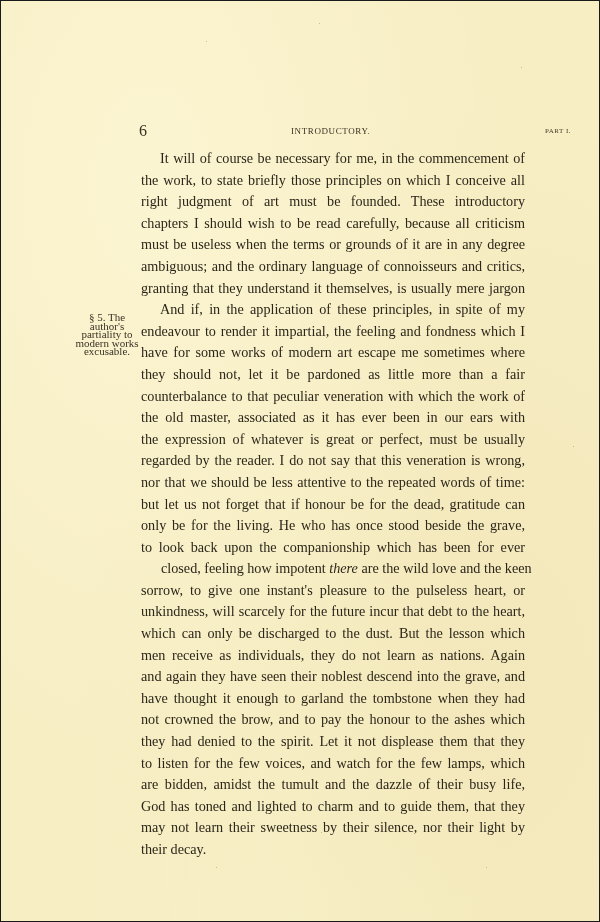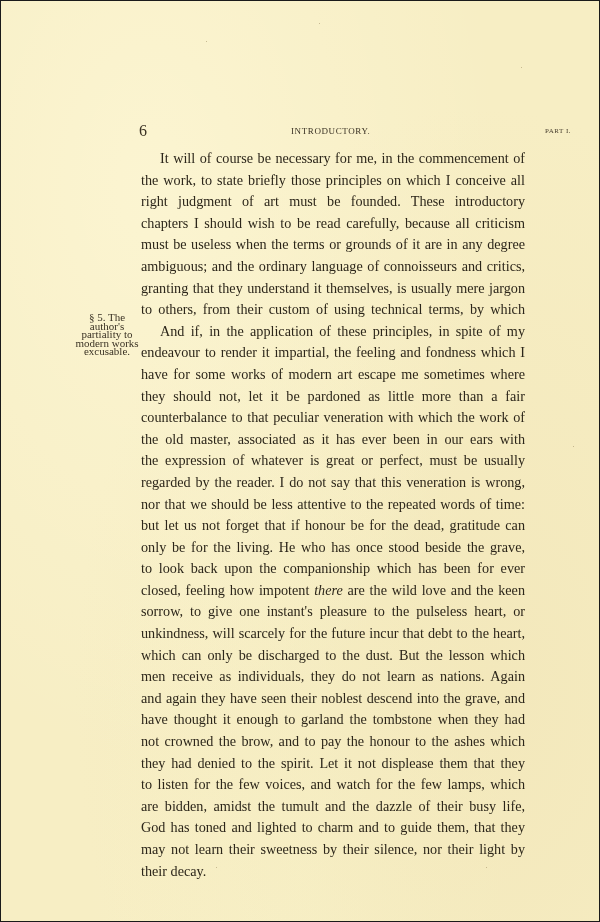--- a/index.html
+++ b/index.html
@@ -122,34 +122,33 @@
   </div>
 
   <div class="body-text" id="body-text">
       <span class="line indent">It will of course be necessary for me, in the commencement of</span>
       <span class="line">the work, to state briefly those principles on which I conceive all</span>
       <span class="line">right judgment of art must be founded.  These introductory</span>
       <span class="line">chapters I should wish to be read carefully, because all criticism</span>
       <span class="line">must be useless when the terms or grounds of it are in any degree</span>
       <span class="line">ambiguous; and the ordinary language of connoisseurs and critics,</span>
       <span class="line">granting that they understand it themselves, is usually mere jargon</span>
-      <span class="line">to others, from their custom of using technical terms, by which</span>
       <span class="line indent">And if, in the application of these principles, in spite of my</span>
       <span class="line">endeavour to render it impartial, the feeling and fondness which I</span>
       <span class="line">have for some works of modern art escape me sometimes where</span>
       <span class="line">they should not, let it be pardoned as little more than a fair</span>
       <span class="line">counterbalance to that peculiar veneration with which the work of</span>
       <span class="line">the old master, associated as it has ever been in our ears with</span>
       <span class="line">the expression of whatever is great or perfect, must be usually</span>
       <span class="line">regarded by the reader.  I do not say that this veneration is wrong,</span>
       <span class="line">nor that we should be less attentive to the repeated words of time:</span>
       <span class="line">but let us not forget that if honour be for the dead, gratitude can</span>
       <span class="line">only be for the living.  He who has once stood beside the grave,</span>
       <span class="line">to look back upon the companionship which has been for ever</span>
-      <span class="line"><span style="white-space: pre;">closed, feeling how impotent </span><em style="white-space: pre;">there</em><span style="white-space: pre;"> are the wild love and the keen</span></span>
+      <span class="line"><span style="white-space: pre; margin-left: 20px;">closed, feeling how impotent </span><em style="white-space: pre;">there</em><span style="white-space: pre;"> are the wild love and the keen</span></span>
       <span class="line">sorrow, to give one instant's pleasure to the pulseless heart, or</span>
       <span class="line">unkindness, will scarcely for the future incur that debt to the heart,</span>
       <span class="line">which can only be discharged to the dust.  But the lesson which</span>
       <span class="line">men receive as individuals, they do not learn as nations.  Again</span>
       <span class="line">and again they have seen their noblest descend into the grave, and</span>
       <span class="line">have thought it enough to garland the tombstone when they had</span>
       <span class="line">not crowned the brow, and to pay the honour to the ashes which</span>
       <span class="line">they had denied to the spirit.  Let it not displease them that they</span>
       <span class="line">to listen for the few voices, and watch for the few lamps, which</span>
       <span class="line">are bidden, amidst the tumult and the dazzle of their busy life,</span>

